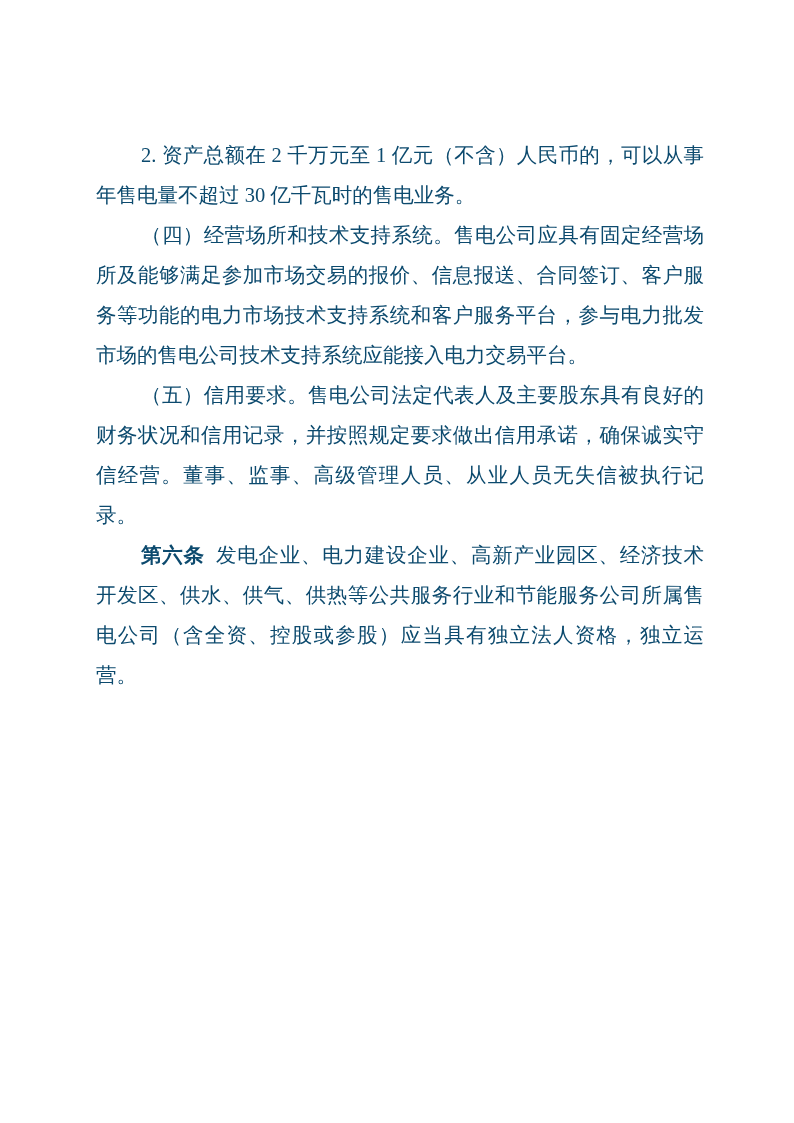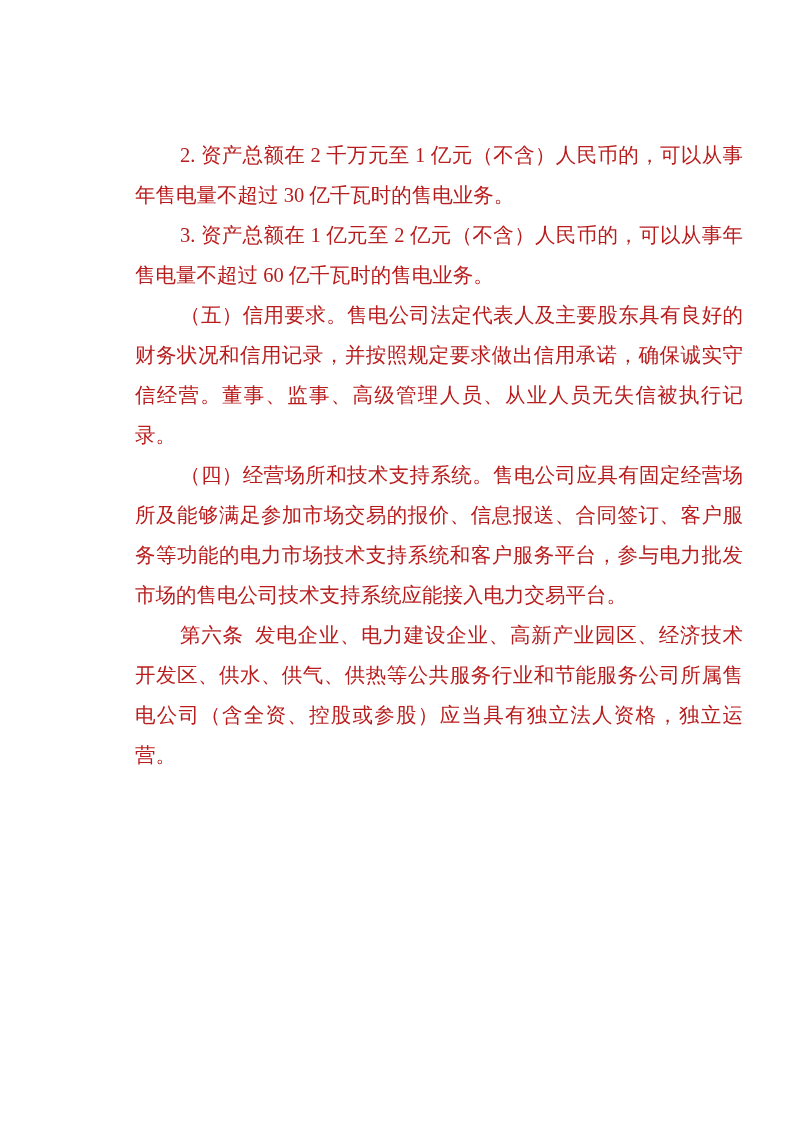--- a/index.html
+++ b/index.html
@@ -26,38 +26,37 @@
     text-align: justify;
     text-justify: inter-character;
   }
   .para {
     margin: 0;
     padding: 0;
     text-indent: 2.2em;
     word-break: break-all;
   }
   .para .lead {
-    font-weight: 400;
+    font-weight: 700;
     margin-right: 0.55em;
   }
   .para .ptext {
     
   }
 </style>
 </head>
 <body>
 
 <div class="page" style="background: rgb(255, 255, 255);">
-  <div class="doc-body" style="color: #b91c1c; margin-left: 39px;">
+  <div class="doc-body" style="color: #0c4a6e;">
   <p class="para"><span class="ptext">2. 资产总额在 2 千万元至 1 亿元（不含）人民币的，可以从事年售电量不超过 30 亿千瓦时的售电业务。</span></p>
-
-  <p class="para"><span class="ptext">3. 资产总额在 1 亿元至 2 亿元（不含）人民币的，可以从事年售电量不超过 60 亿千瓦时的售电业务。</span></p>
 
 
 
-  <p class="para"><span class="ptext">（五）信用要求。售电公司法定代表人及主要股东具有良好的财务状况和信用记录，并按照规定要求做出信用承诺，确保诚实守信经营。董事、监事、高级管理人员、从业人员无失信被执行记录。</span></p>
 
   <p class="para"><span class="ptext">（四）经营场所和技术支持系统。售电公司应具有固定经营场所及能够满足参加市场交易的报价、信息报送、合同签订、客户服务等功能的电力市场技术支持系统和客户服务平台，参与电力批发市场的售电公司技术支持系统应能接入电力交易平台。</span></p>
+
+  <p class="para"><span class="ptext">（五）信用要求。售电公司法定代表人及主要股东具有良好的财务状况和信用记录，并按照规定要求做出信用承诺，确保诚实守信经营。董事、监事、高级管理人员、从业人员无失信被执行记录。</span></p>
 
 
   <p class="para"><span class="lead">第六条</span><span class="ptext">发电企业、电力建设企业、高新产业园区、经济技术开发区、供水、供气、供热等公共服务行业和节能服务公司所属售电公司（含全资、控股或参股）应当具有独立法人资格，独立运营。</span></p>
 </div>
 </div>
 
 </body></html>

